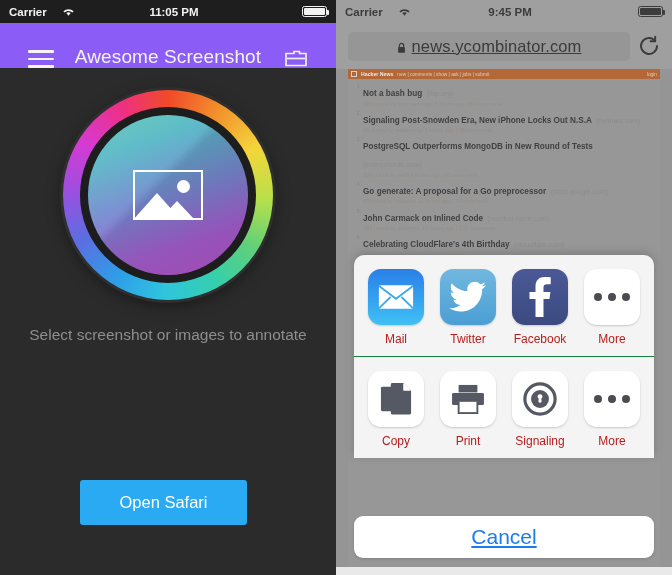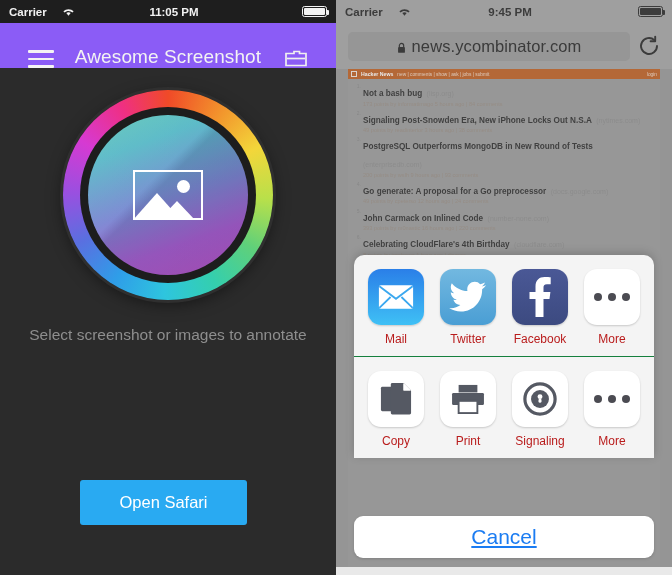--- a/index.html
+++ b/index.html
@@ -132,21 +132,21 @@
     display:flex;align-items:center;
     padding:0 12px;box-sizing:border-box;
   }
   .urlbar{
     flex:1;height:29px;border-radius:5px;
     background:#9b9b9b;
     display:flex;align-items:center;justify-content:center;
     gap:6px;position:relative;
   }
   .lock{width:9px;height:12px;position:relative;}
-  .url-text{font-size:16.5px;color:#2c2c2c;letter-spacing:.1px;}
+  .url-text{font-size:16.5px;color:#2c2c2c;letter-spacing:.1px;text-decoration:underline;}
   .reload{width:22px;height:22px;margin-left:8px;flex:0 0 auto;}
 
   .hn{
     position:absolute;left:12px;right:12px;top:69px;bottom:0;
     background:#9d9d9d;
     overflow:hidden;
   }
   .hn-head{
     background:#c06328;
     height:10px;

